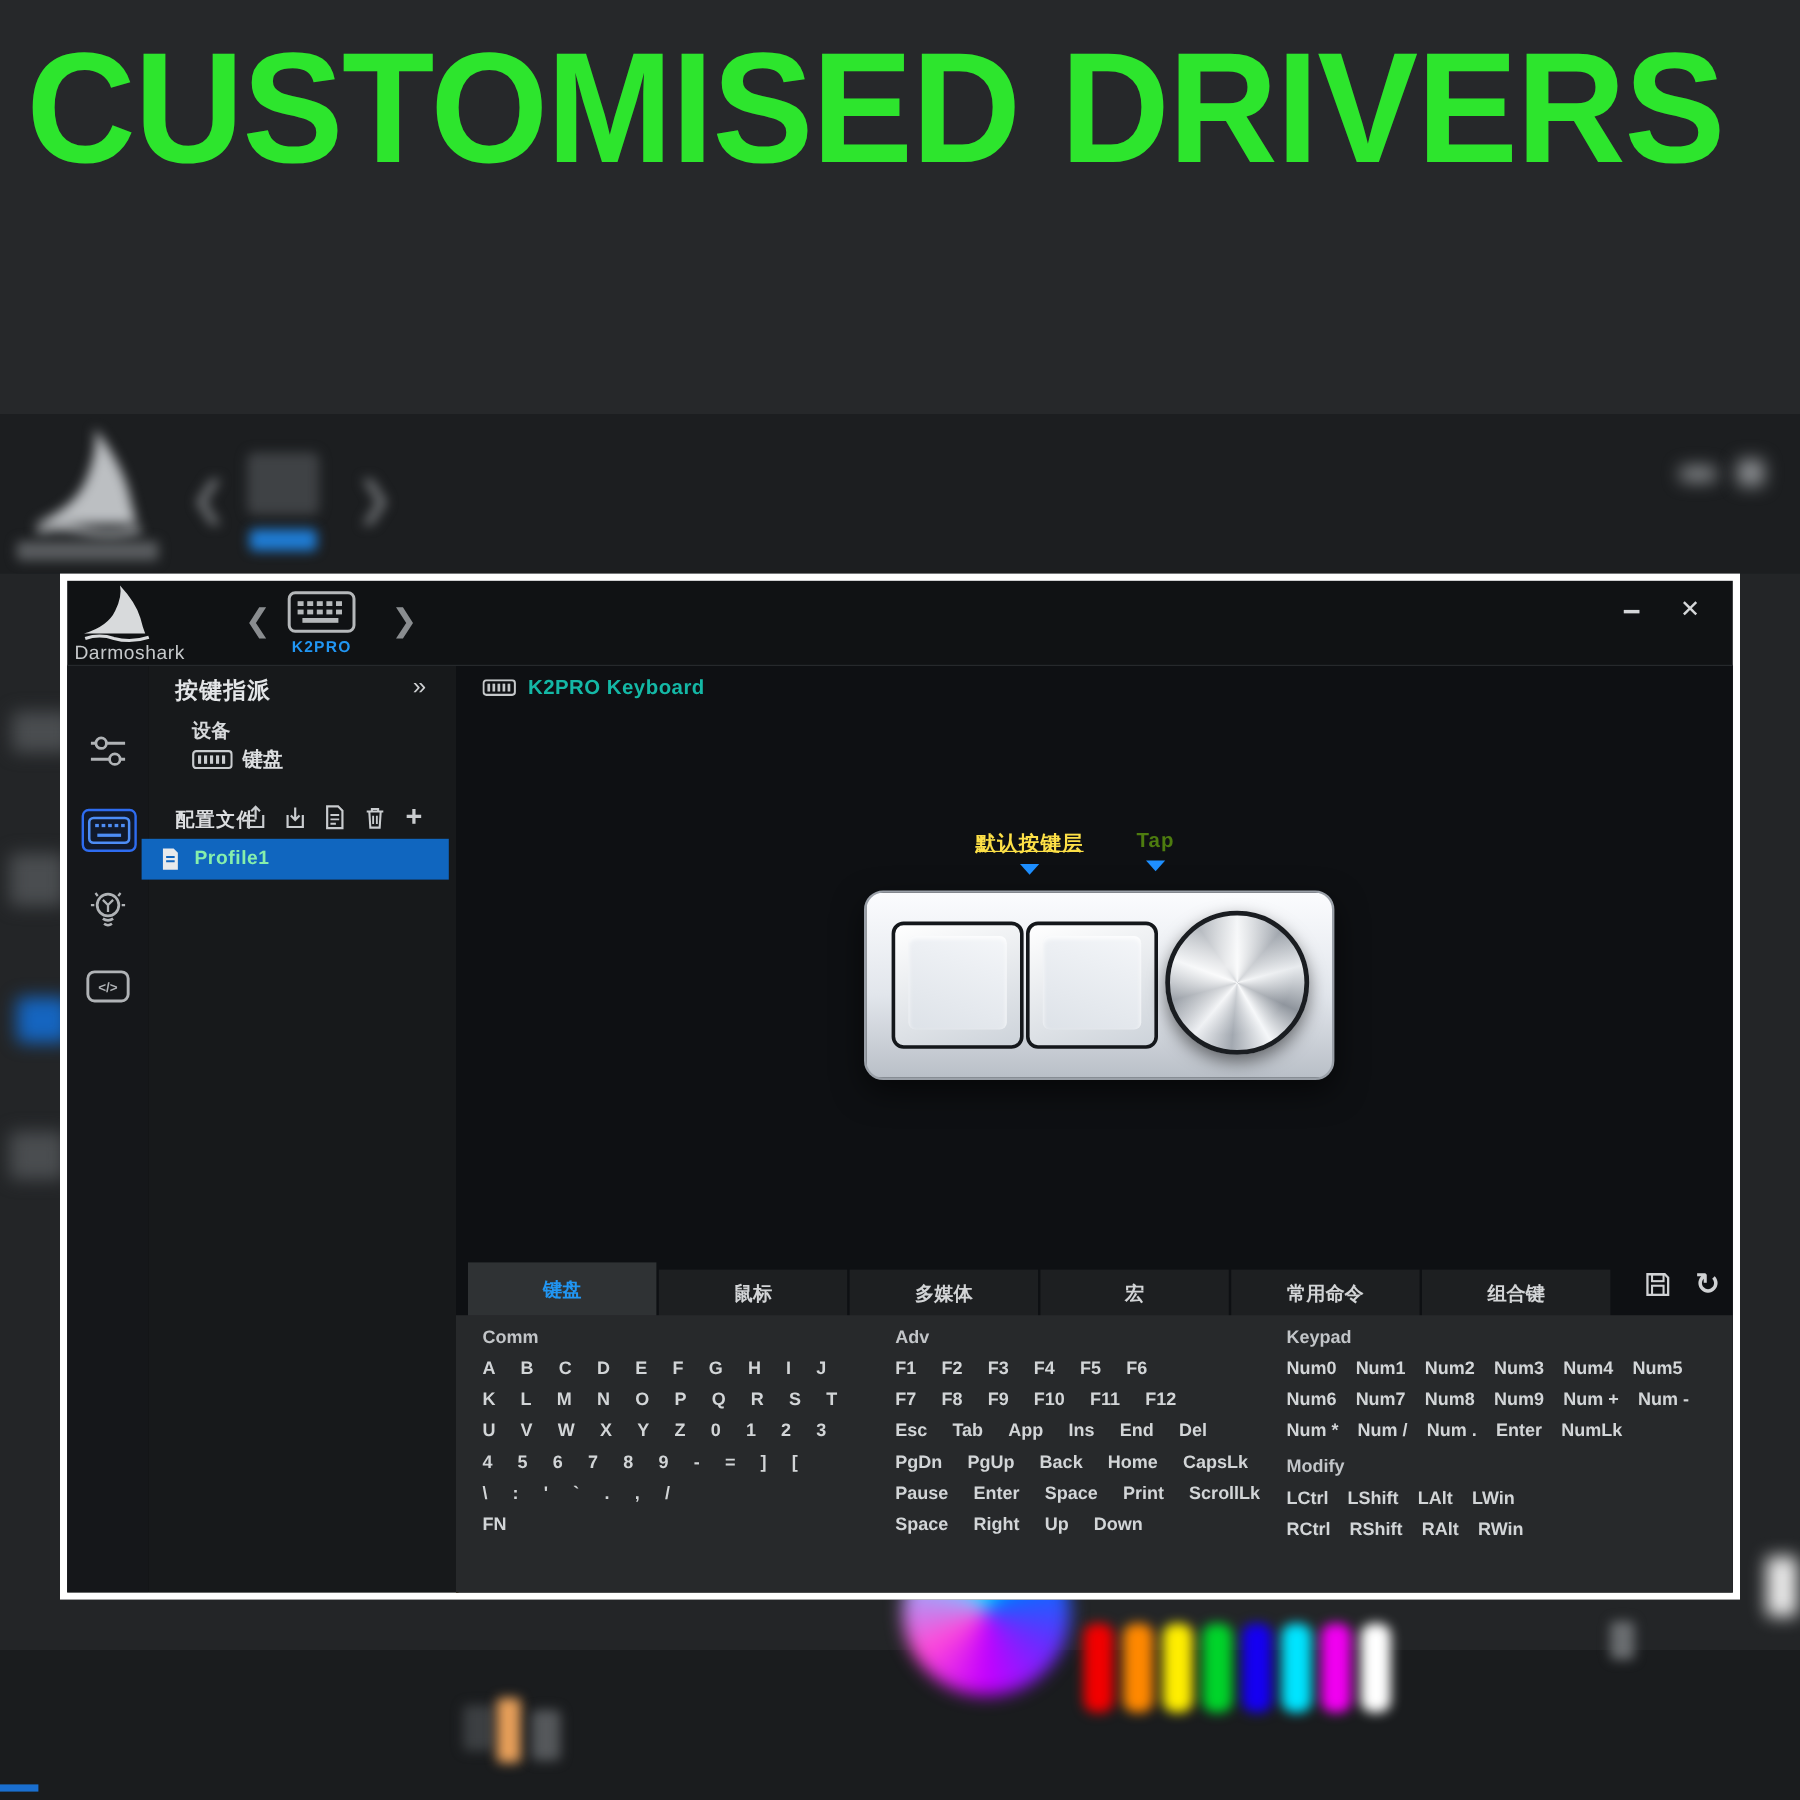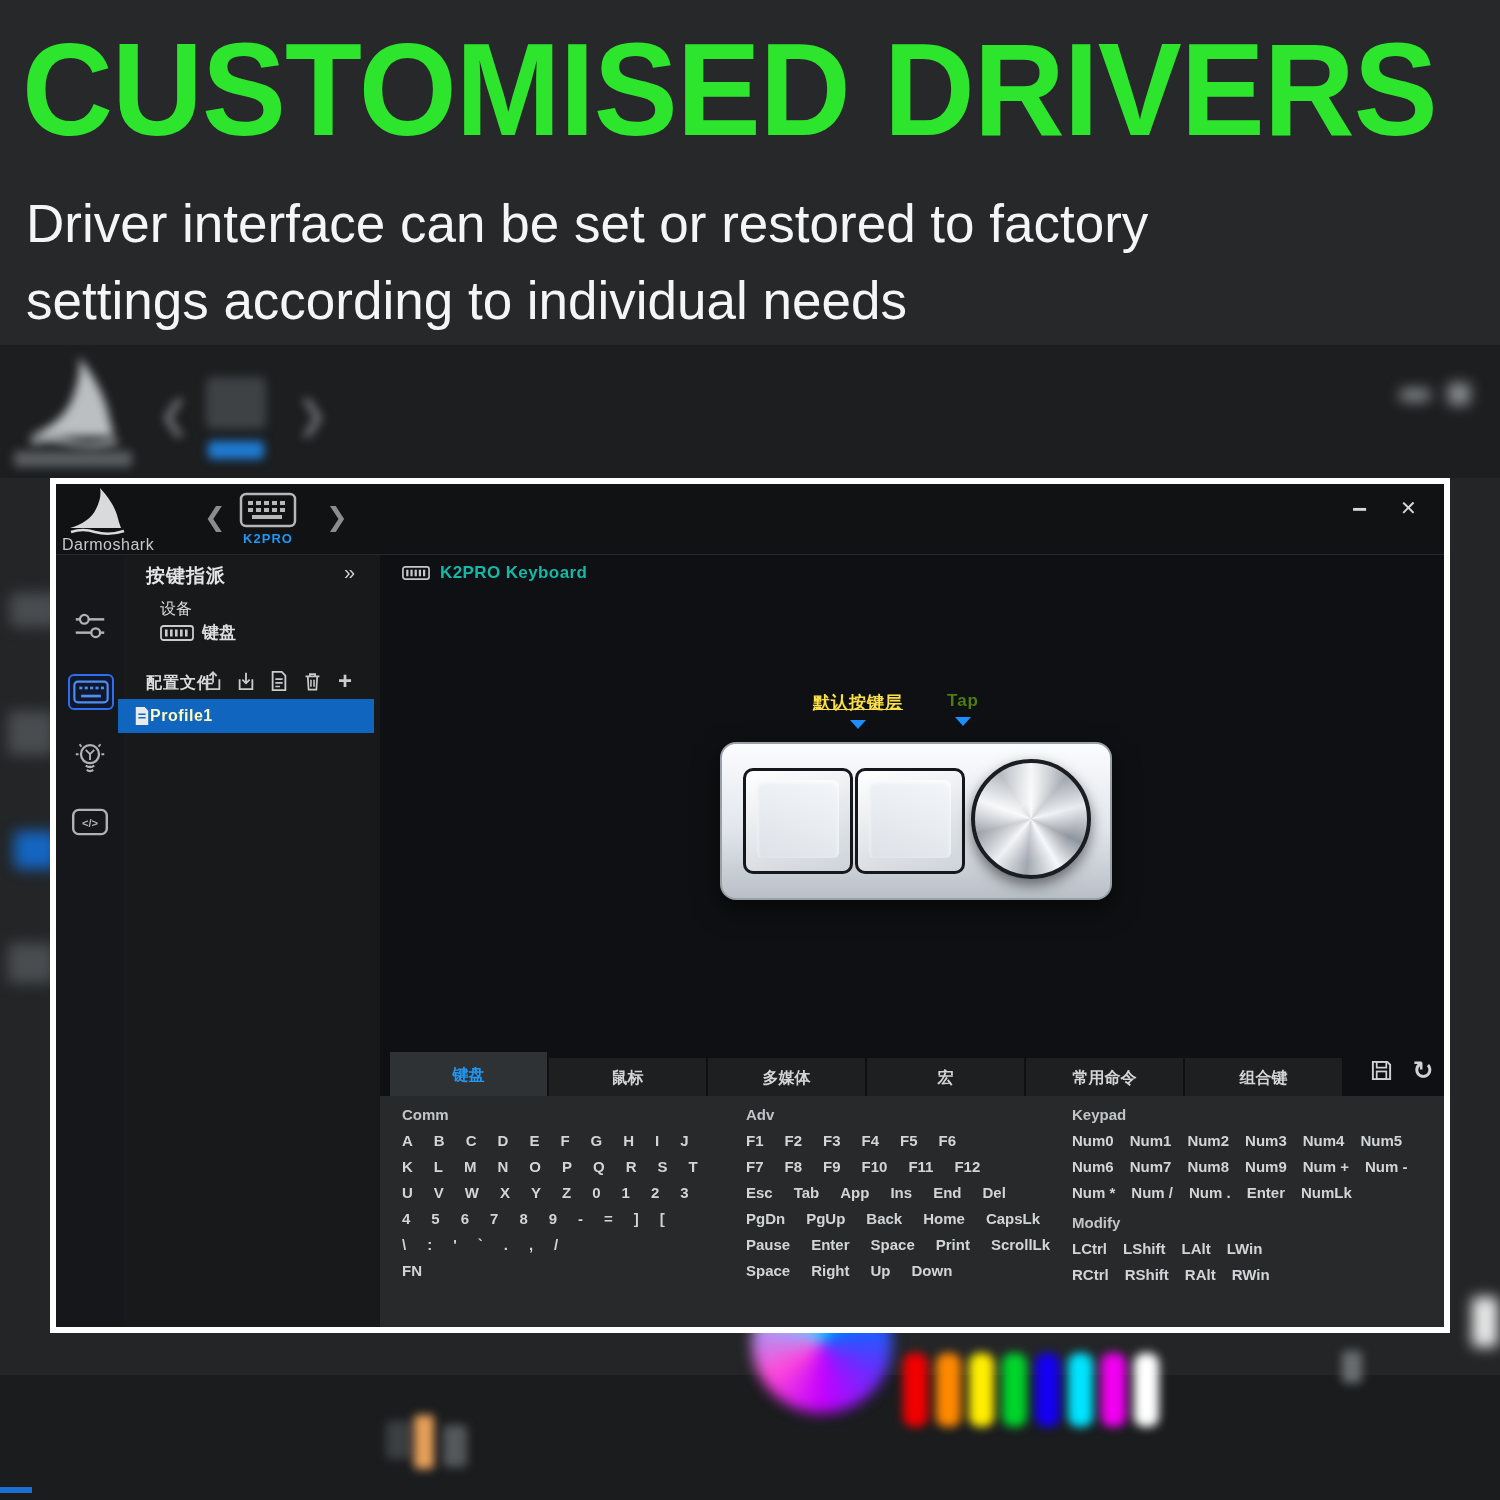--- a/index.html
+++ b/index.html
@@ -43,30 +43,30 @@
   .win-ctl{position:absolute;color:#d5d7d9;line-height:1;}
   .hdr-line{position:absolute;left:0;top:70px;width:1388px;height:1px;background:#26292c;}
   
   .rail{position:absolute;left:0;top:71px;width:68px;height:772px;background:#15171a;}
   .rail-ic{position:absolute;left:14px;width:40px;height:40px;display:flex;align-items:center;justify-content:center;}
   .rail-active{border:2px solid #2e6cf0;border-radius:6px;left:12px;width:42px;height:32px;background:#10192b;}
   
   .panel{position:absolute;left:68px;top:71px;width:256px;height:772px;background:#17191b;border-right:2px solid #a16207;}
   .p-title{position:absolute;left:22px;top:8px;font-size:19px;font-weight:bold;color:#e3e5e7;letter-spacing:1px;}
   .p-expand{position:absolute;left:220px;top:6px;font-size:20px;color:#cfd1d3;}
-  .p-dev{position:absolute;left:36px;top:44px;font-size:16px;color:#d6d8da;font-weight:normal;}
+  .p-dev{position:absolute;left:36px;top:44px;font-size:16px;color:#d6d8da;font-weight:bold;}
   .p-devrow{position:absolute;left:36px;top:66px;display:flex;align-items:center;gap:8px;}
   .p-devname{font-size:17px;color:#dcdee0;font-weight:bold;}
   .p-prof{position:absolute;left:22px;top:118px;font-size:16px;color:#dcdee0;font-weight:bold;letter-spacing:1px;}
   .p-tools{position:absolute;left:78px;top:114px;display:flex;gap:11px;align-items:center;}
   .p-tool{width:22px;height:24px;display:flex;align-items:center;justify-content:center;color:#c9cccf;}
   .profile-row{position:absolute;left:-6px;top:144px;width:256px;height:34px;background:#1066bf;
                display:flex;align-items:center;}
   .profile-ic{margin-left:16px;}
-  .profile-name{font-size:16px;font-weight:bold;color:#fef9c3;letter-spacing:.5px;}
+  .profile-name{margin-left:12px;font-size:16px;font-weight:bold;color:#86efac;letter-spacing:.5px;}
   
   .main{position:absolute;left:324px;top:71px;width:1064px;height:772px;background:#0e1013;}
   .m-titlerow{position:absolute;left:22px;top:8px;display:flex;align-items:center;gap:10px;}
   .m-title{font-size:17px;font-weight:bold;color:#14b8a6;letter-spacing:.4px;}
   .layer-wrap{position:absolute;top:136px;text-align:center;}
   .layer-label{font-size:17px;font-weight:bold;letter-spacing:1px;}
   .tri{width:0;height:0;border-left:8px solid transparent;border-right:8px solid transparent;
        border-top:9px solid #1e8fff;margin:6px auto 0;}
   .keypad{position:absolute;left:340px;top:187px;width:388px;height:154px;border-radius:16px;
           background:linear-gradient(180deg,#fbfcfe 0%,#e2e6ec 55%,#b9bfc7 100%);
@@ -98,24 +98,20 @@
   .kcol-0 .krow{gap:21px;} .kcol-1 .krow{gap:21px;justify-content:flex-start;} .kcol-2 .krow{gap:16px;}
   .key{font-size:15px;font-weight:bold;color:#d2d5d7;line-height:17px;white-space:nowrap;}
   svg{display:block;}
 </style>
 </head>
 <body>
 
 <div class="stage">
 
   <div class="headline" style="color: rgb(45, 229, 45);">CUSTOMISED DRIVERS</div>
-  <div class="subtitle">
-    <div>Driver interface can be set or restored to factory</div>
-    <div>settings according to individual needs</div>
-  </div>
 
   <div class="bg-app">
     <div class="bg-topbar"></div>
     <svg class="bg-logo blur5" viewBox="0 0 70 62" width="112" height="100">
       <path d="M6 52 Q28 44 34 28 Q40 12 38 2 Q52 20 56 36 Q58 45 60 52 Z" fill="#bcbfc2"></path>
       <path d="M8 56 Q20 52 32 56 Q46 60 62 55" stroke="#bcbfc2" stroke-width="3" fill="none"></path>
     </svg>
     <div class="bg-logo-text blur5"></div>
     <span class="bg-chevron blur5" style="left:158px;top:48px;">❮</span>
     <div class="bg-tabblob blur5"></div>

